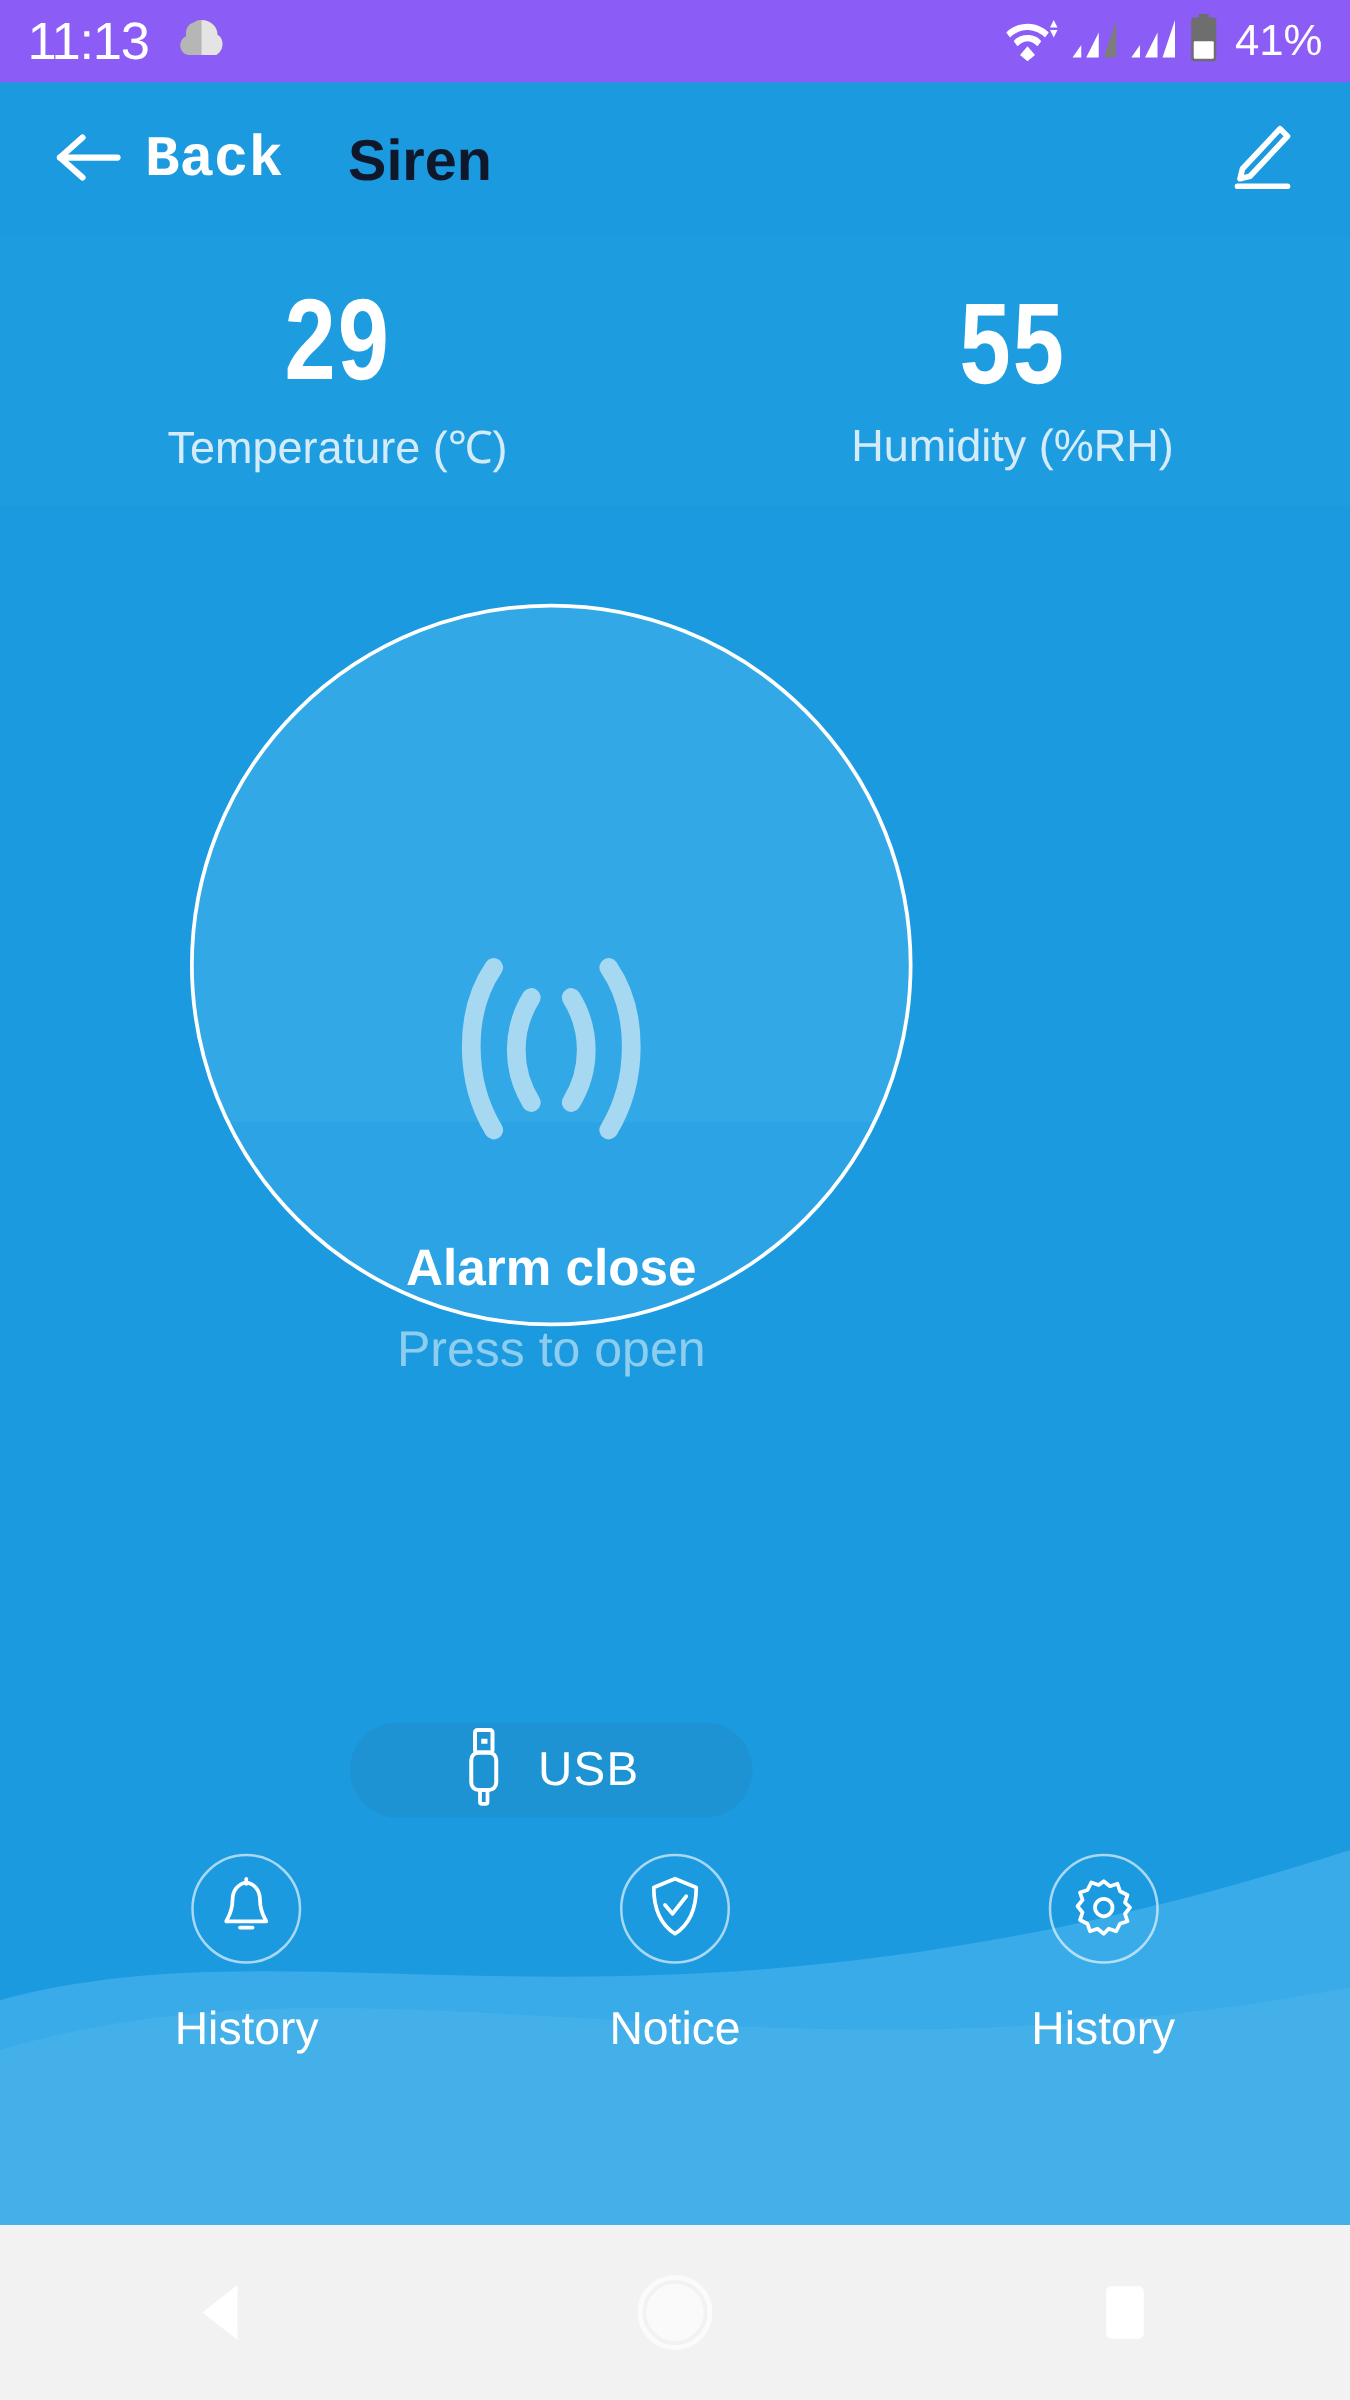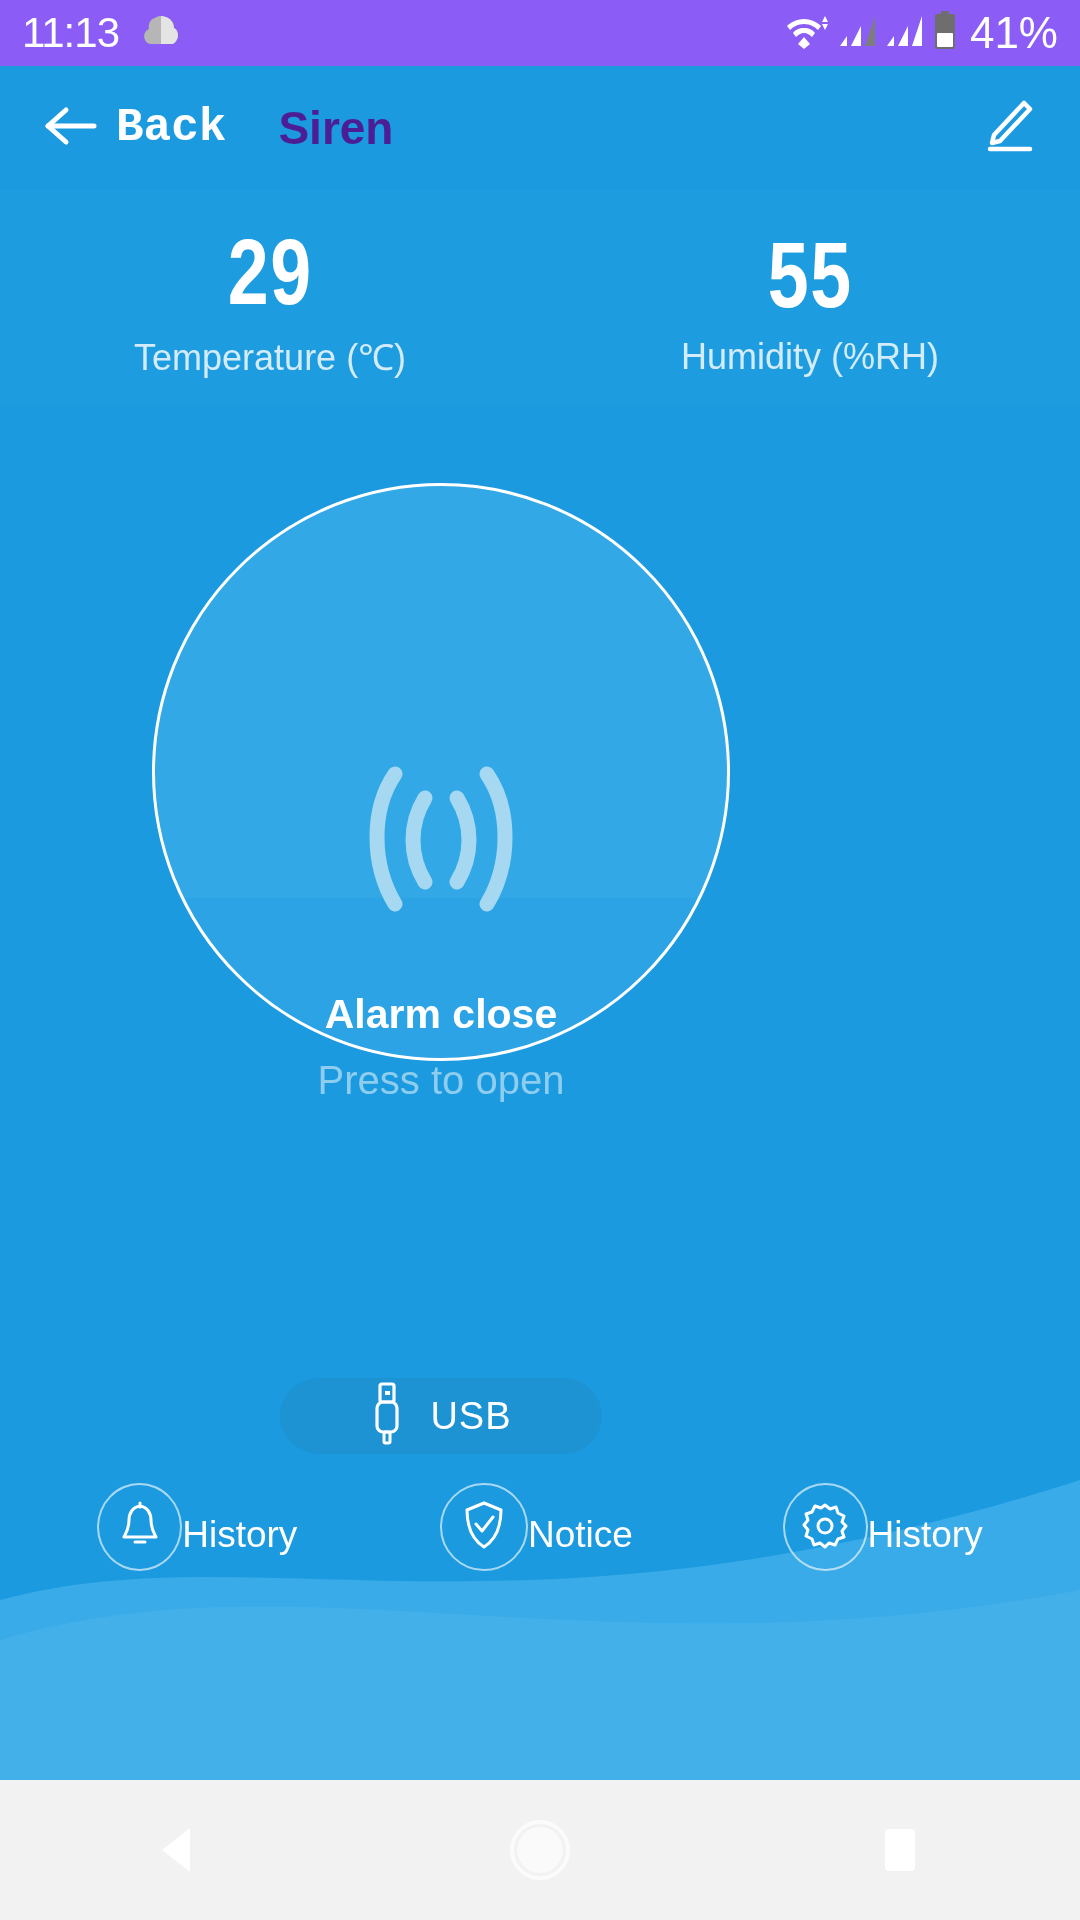--- a/index.html
+++ b/index.html
@@ -16,34 +16,34 @@
     position:absolute; top:0; left:0; width:1080px; height:66px;
     background:#8b5cf6; color:#fff;
     display:flex; align-items:center; padding:0 22px;
   }
   #status-bar .clock{
     font-size:42px; font-weight:400; letter-spacing:-1px;
     font-family:"Liberation Sans", sans-serif;
   }
   .sb-left{display:flex; align-items:center; gap:22px;}
   .sb-right{margin-left:auto; display:flex; align-items:center; gap:9px;}
-  .sb-battery-pct{font-size:44px; font-weight:400; margin-left:4px;}
+  .sb-battery-pct{font-size:35px; font-weight:400; margin-left:4px;}
 
   
   #app-header{
     position:absolute; top:66px; left:0; width:1080px; height:124px;
     display:flex; align-items:center; padding:0 44px;
     background:#1b9ae0;
   }
   .back-group{display:flex; align-items:center; gap:16px; cursor:pointer;font-family:Liberation Mono, monospace;}
   .back-label{
     color:#fff; font-size:46px; font-weight:bold; letter-spacing:0px;
   }
   .page-title{
-    color:#4c1d95; font-size:46px; font-weight:bold; margin-left:52px;
+    color:#0f172a; font-size:46px; font-weight:bold; margin-left:52px;
   }
   .edit-btn{margin-left:auto; cursor:pointer;}
 
   
   #sensor-strip{
     position:absolute; top:190px; left:0; width:1080px; height:215px;
     background:#1e9ce0;
     display:flex;
   }
   .sensor{
@@ -104,21 +104,21 @@
   }
   .usb-label{color:#fff; font-size:38px; letter-spacing:1px;}
 
   
   #bottom-nav{
     position:absolute; left:0; top:1078px; width:1080px; height:230px;
     display:flex; align-items:flex-start; justify-content:space-around;
     padding:0 26px;
   }
   .nav-item{
-    width:200px; display:flex; flex-direction:row; 
+    width:200px; display:flex; flex-direction:column; align-items:center;
     cursor:pointer;
   }
   .nav-circle{
     width:88px; height:88px; border-radius:50%;
     border:2px solid rgba(255,255,255,.62);
     display:flex; align-items:center; justify-content:center;
   }
   .nav-label{
     color:#ffffff; font-size:37px; margin-top:31px; font-weight:400;
   }

